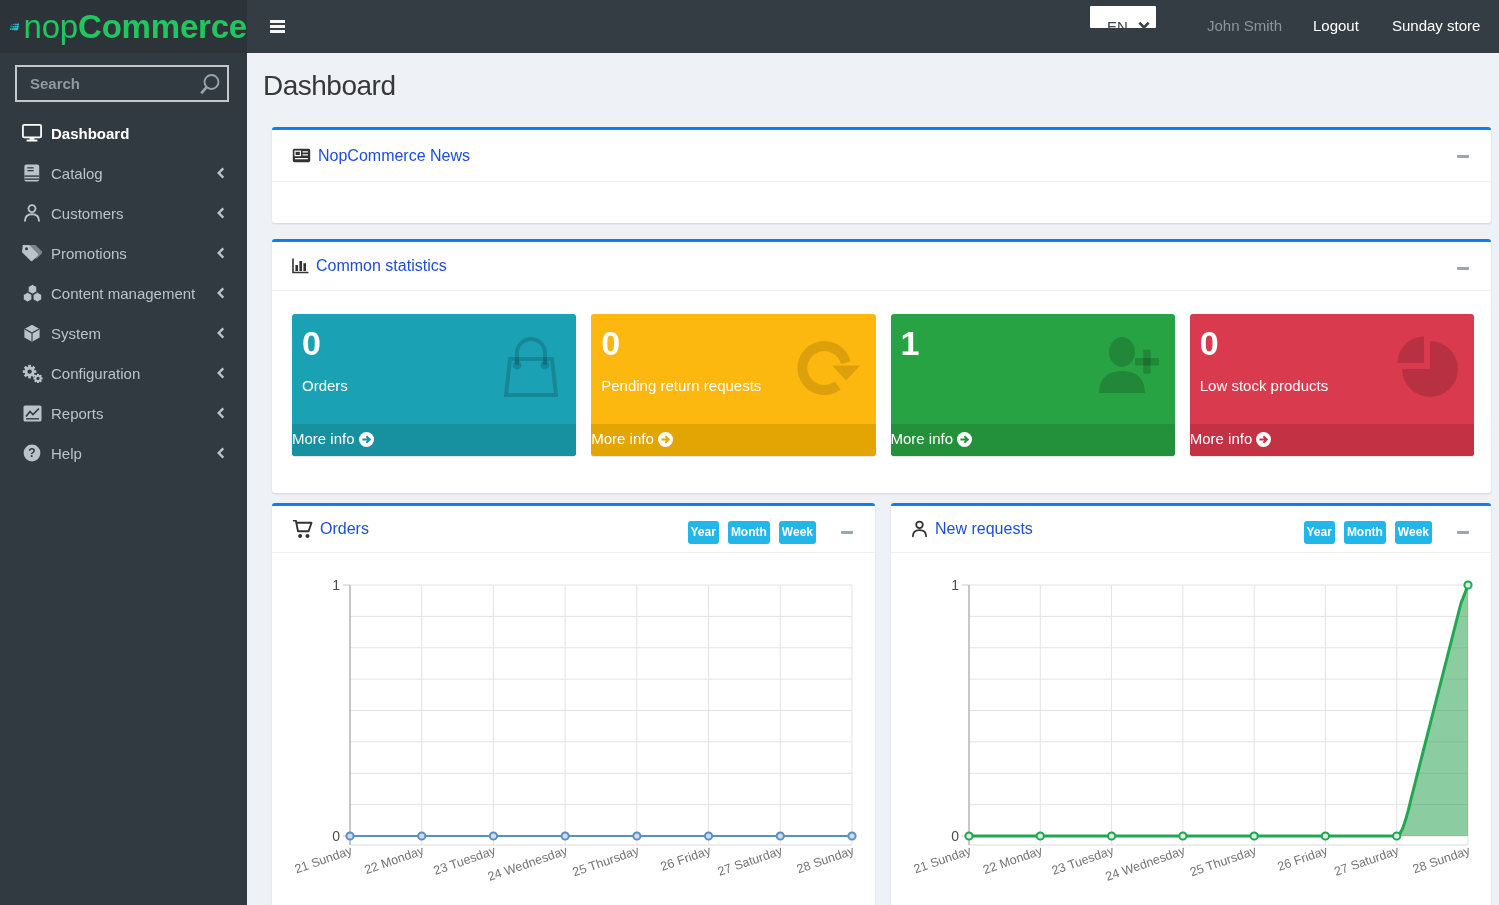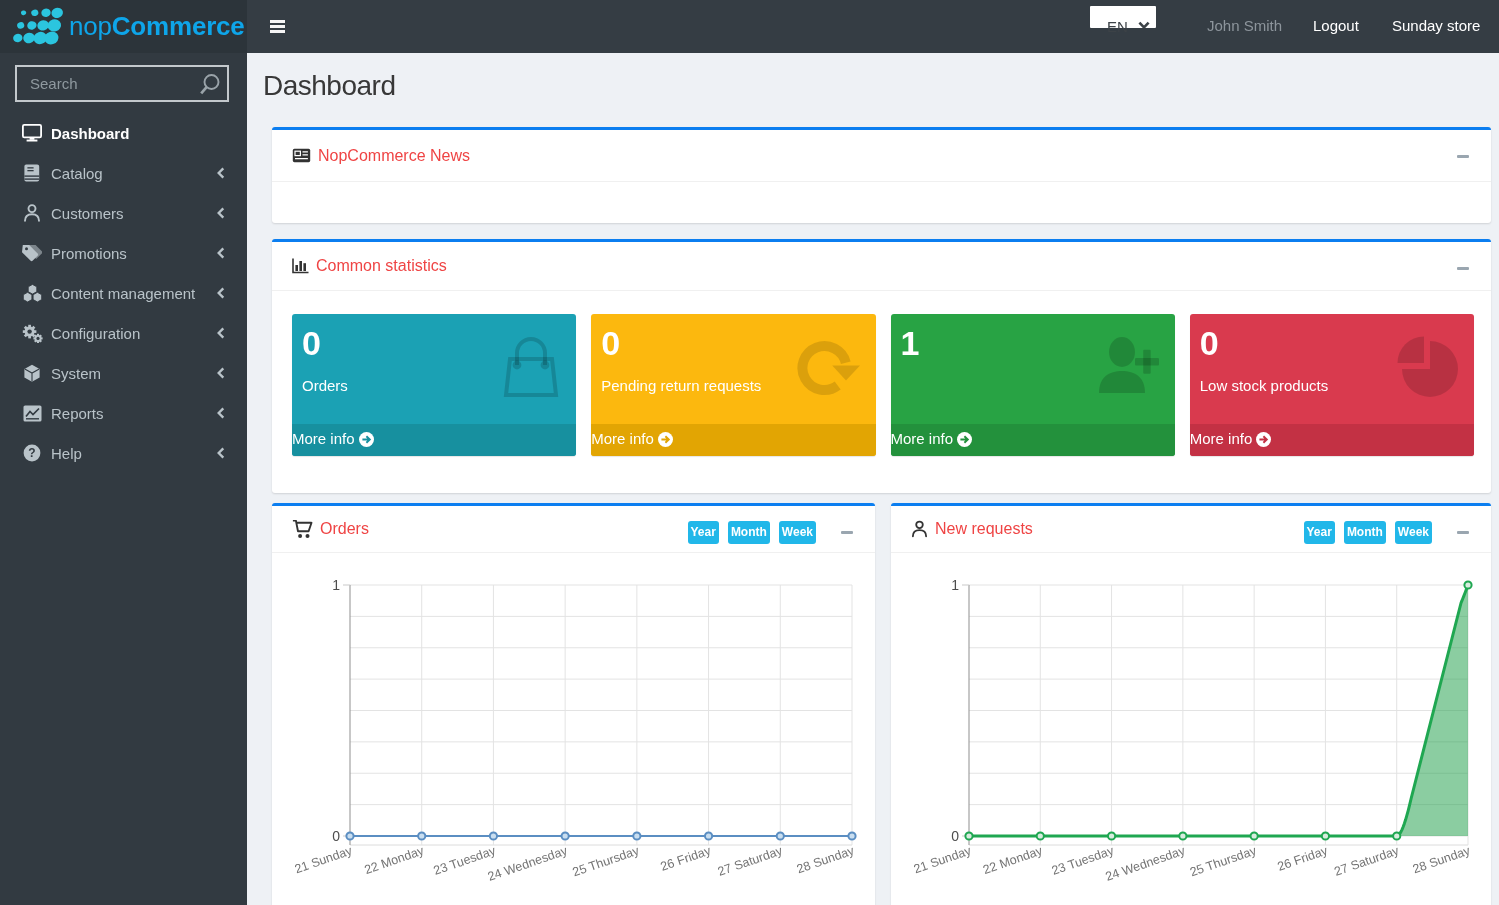--- a/index.html
+++ b/index.html
@@ -1,43 +1,43 @@
 <!DOCTYPE html>
 <html><head><meta charset="utf-8"><title>Dashboard</title>
 <style>
 * { margin:0; padding:0; box-sizing:border-box; }
 html,body { width:1499px; height:905px; overflow:hidden; font-family:"Liberation Sans", sans-serif; }
 body { background:#eef1f5; }
 .header { position:fixed; top:0; left:0; width:1499px; height:53px; background:#353d44; z-index:10; }
 .logo { position:absolute; left:0; top:0; width:247px; height:53px; background:#2c343a; display:flex; align-items:center; }
 .logo svg { margin-left:9px; }
-.logo .ltxt { color:#0ea5e9; font-size:26px; margin-left:4px; letter-spacing:-0.2px; }
+.logo .ltxt { color:#22c55e; font-size:33px; margin-left:4px; letter-spacing:-0.2px; }
 .logo .ltxt b { font-weight:bold; }
 .hamb { position:absolute; left:270px; top:20px; width:14.5px; }
 .hamb div { height:3.2px; background:#f5f5f5; margin-bottom:1.7px; }
 .sel { position:absolute; left:1090px; top:6px; width:66px; height:22px; background:#fff; border-radius:1px; }
 .sel .st { position:absolute; left:17px; top:12px; font-size:15px; color:#3c4247; }
 .sel svg { position:absolute; right:6px; top:15px; }
 .hitem { position:absolute; top:17px; font-size:15px; color:#fff; white-space:nowrap;margin-left:32px; }
 .sidebar { position:fixed; left:0; top:53px; width:247px; height:852px; background:#323a41; z-index:9; }
-.search { position:absolute; left:15px; top:12px; width:214px; height:37px; border:2px solid #c3c8cc; }
+.search { position:absolute; left:15px; top:12px; width:214px; height:37px; border:2px solid #c3c8cc;font-weight:bold; }
 .search .ph { position:absolute; left:13px; top:8px; font-size:15px; color:#8f999f; }
 .search svg { position:absolute; right:5px; top:5px; }
 .menu { position:absolute; top:60px; left:0; width:100%; }
 .mi { height:40px; display:flex; align-items:center; }
 .mic { width:22px; margin-left:21px; display:flex; justify-content:center; }
 .mlab { margin-left:8px; font-size:15px; color:#b9c3c9; }
 .mi.active .mlab { color:#fff; font-weight:bold; }
 .mchev { margin-left:auto; margin-right:22px; display:flex; }
 .content { position:absolute; left:247px; top:53px; width:1252px; height:852px; background:#eef1f5; padding:15px 8px 0 25px; }
 h1 { font-size:28px; font-weight:normal; color:#383838; line-height:36px; margin:0 0 23px -9px; letter-spacing:-0.5px; }
 .panel { background:#fff; border-top:3px solid #0b7ef0; border-radius:3px; box-shadow:0 1px 2px rgba(0,0,0,0.13); margin-bottom:16px; position:relative; }
 .phead { height:52px; border-bottom:1px solid #f0f0f0; display:flex; align-items:center; padding-left:20px; }
 .phead .pic { display:flex; margin-right:7px; }
-.ptitle { font-size:16px; color:#ef4444; }
+.ptitle { font-size:16px; color:#1d4ed8; }
 .pminus { position:absolute; right:22px; width:12px; height:3px; background:#9aa6b0; border-radius:1px; top:25px; }
 .news-body { height:41px; }
 .stats-body { padding:23px 17px 37px 20px; display:flex; gap:15px; }
 .sbox { flex:1; height:142px; border-radius:3px; position:relative; color:#fff; box-shadow:0 1px 1px rgba(0,0,0,0.1); }
 .sbox-num { font-size:34px; font-weight:bold; line-height:39px; margin:10px 0 0 10px; }
 .sbox-lab { font-size:15px; line-height:20px; margin:13px 0 0 10px; }
 .sbox-icon { position:absolute; right:14px; top:21px; }
 .sbox-foot { position:absolute; bottom:0; left:0; width:100%; height:32px; border-radius:0 0 3px 3px; text-align:left; font-size:15px; line-height:29px; }
 .charts { display:flex; gap:16px; }
 .cpanel { background:#fff; border-top:3px solid #0b7ef0; border-radius:3px; box-shadow:0 1px 2px rgba(0,0,0,0.13); position:relative; height:410px; }
@@ -194,20 +194,34 @@
         </span>
         <span class="mlab">Content management</span>
         <span class="mchev">
           <svg width="9" height="12" viewBox="0 0 9 12">
             <path d="M7.3 1.3 L2.7 6 L7.3 10.7" fill="none" stroke="#b9c3c9" stroke-width="2.4"></path>
           </svg>
         </span>
       </div>
 <div class="mi">
         <span class="mic">
+          <svg width="18" height="19" viewBox="0 0 18 19">
+            <path d="M9 0.8 L16.6 4.9 V13.5 L9 17.8 L1.4 13.5 V4.9 Z" fill="#b9c3c9"></path>
+            <path d="M1.8 5.1 L9 9 L16.2 5.1 M9 9 V17.4" stroke="#323a41" stroke-width="1.1" fill="none"></path>
+          </svg>
+        </span>
+        <span class="mlab">System</span>
+        <span class="mchev">
+          <svg width="9" height="12" viewBox="0 0 9 12">
+            <path d="M7.3 1.3 L2.7 6 L7.3 10.7" fill="none" stroke="#b9c3c9" stroke-width="2.4"></path>
+          </svg>
+        </span>
+      </div>
+<div class="mi">
+        <span class="mic">
           <svg width="21" height="19" viewBox="0 0 21 19">
             <g transform="translate(7.6,7.6)">
               <circle r="5.0" fill="#b9c3c9"></circle>
               <rect x="-1.35" y="-6.800000000000001" width="2.7" height="3.4" transform="rotate(0 0 0)" fill="#b9c3c9"></rect>
               <rect x="-1.35" y="-6.800000000000001" width="2.7" height="3.4" transform="rotate(45 0 0)" fill="#b9c3c9"></rect>
               <rect x="-1.35" y="-6.800000000000001" width="2.7" height="3.4" transform="rotate(90 0 0)" fill="#b9c3c9"></rect>
               <rect x="-1.35" y="-6.800000000000001" width="2.7" height="3.4" transform="rotate(135 0 0)" fill="#b9c3c9"></rect>
               <rect x="-1.35" y="-6.800000000000001" width="2.7" height="3.4" transform="rotate(180 0 0)" fill="#b9c3c9"></rect>
               <rect x="-1.35" y="-6.800000000000001" width="2.7" height="3.4" transform="rotate(225 0 0)" fill="#b9c3c9"></rect>
               <rect x="-1.35" y="-6.800000000000001" width="2.7" height="3.4" transform="rotate(270 0 0)" fill="#b9c3c9"></rect>
@@ -222,34 +236,20 @@
               <rect x="-1.05" y="-4.6000000000000005" width="2.1" height="2.8" transform="rotate(135 0 0)" fill="#b9c3c9"></rect>
               <rect x="-1.05" y="-4.6000000000000005" width="2.1" height="2.8" transform="rotate(180 0 0)" fill="#b9c3c9"></rect>
               <rect x="-1.05" y="-4.6000000000000005" width="2.1" height="2.8" transform="rotate(225 0 0)" fill="#b9c3c9"></rect>
               <rect x="-1.05" y="-4.6000000000000005" width="2.1" height="2.8" transform="rotate(270 0 0)" fill="#b9c3c9"></rect>
               <rect x="-1.05" y="-4.6000000000000005" width="2.1" height="2.8" transform="rotate(315 0 0)" fill="#b9c3c9"></rect>
               <circle r="1.6" fill="#323a41"></circle>
             </g>
           </svg>
         </span>
         <span class="mlab">Configuration</span>
-        <span class="mchev">
-          <svg width="9" height="12" viewBox="0 0 9 12">
-            <path d="M7.3 1.3 L2.7 6 L7.3 10.7" fill="none" stroke="#b9c3c9" stroke-width="2.4"></path>
-          </svg>
-        </span>
-      </div>
-<div class="mi">
-        <span class="mic">
-          <svg width="18" height="19" viewBox="0 0 18 19">
-            <path d="M9 0.8 L16.6 4.9 V13.5 L9 17.8 L1.4 13.5 V4.9 Z" fill="#b9c3c9"></path>
-            <path d="M1.8 5.1 L9 9 L16.2 5.1 M9 9 V17.4" stroke="#323a41" stroke-width="1.1" fill="none"></path>
-          </svg>
-        </span>
-        <span class="mlab">System</span>
         <span class="mchev">
           <svg width="9" height="12" viewBox="0 0 9 12">
             <path d="M7.3 1.3 L2.7 6 L7.3 10.7" fill="none" stroke="#b9c3c9" stroke-width="2.4"></path>
           </svg>
         </span>
       </div>
 <div class="mi">
         <span class="mic">
           <svg width="19" height="17" viewBox="0 0 19 17">
             <rect x="0.5" y="0.5" width="18" height="16" rx="1.6" fill="#b9c3c9"></rect>

